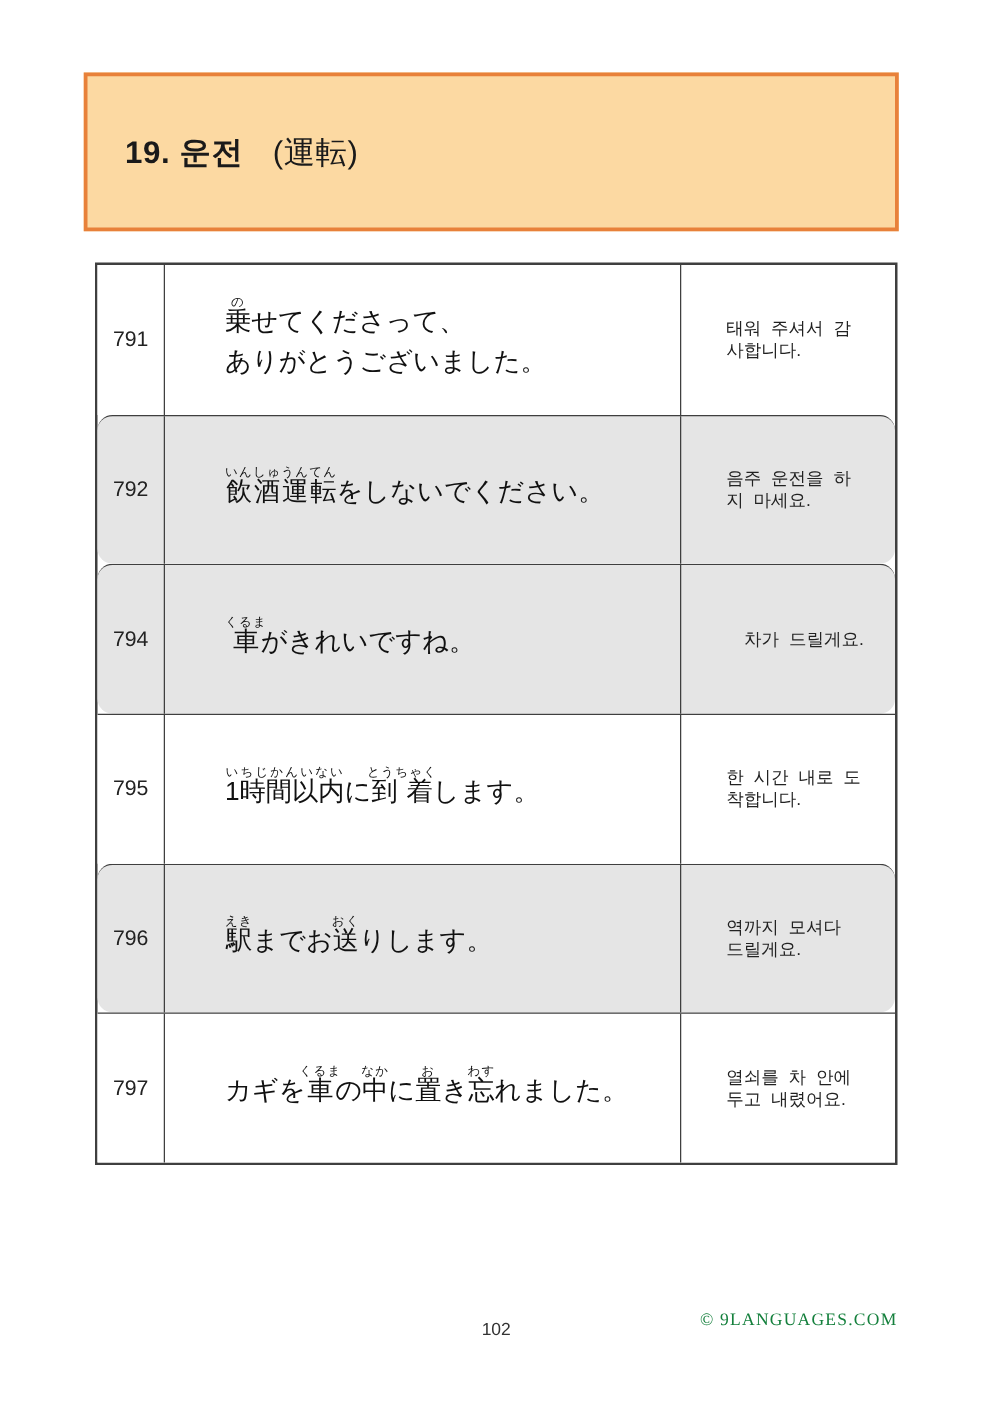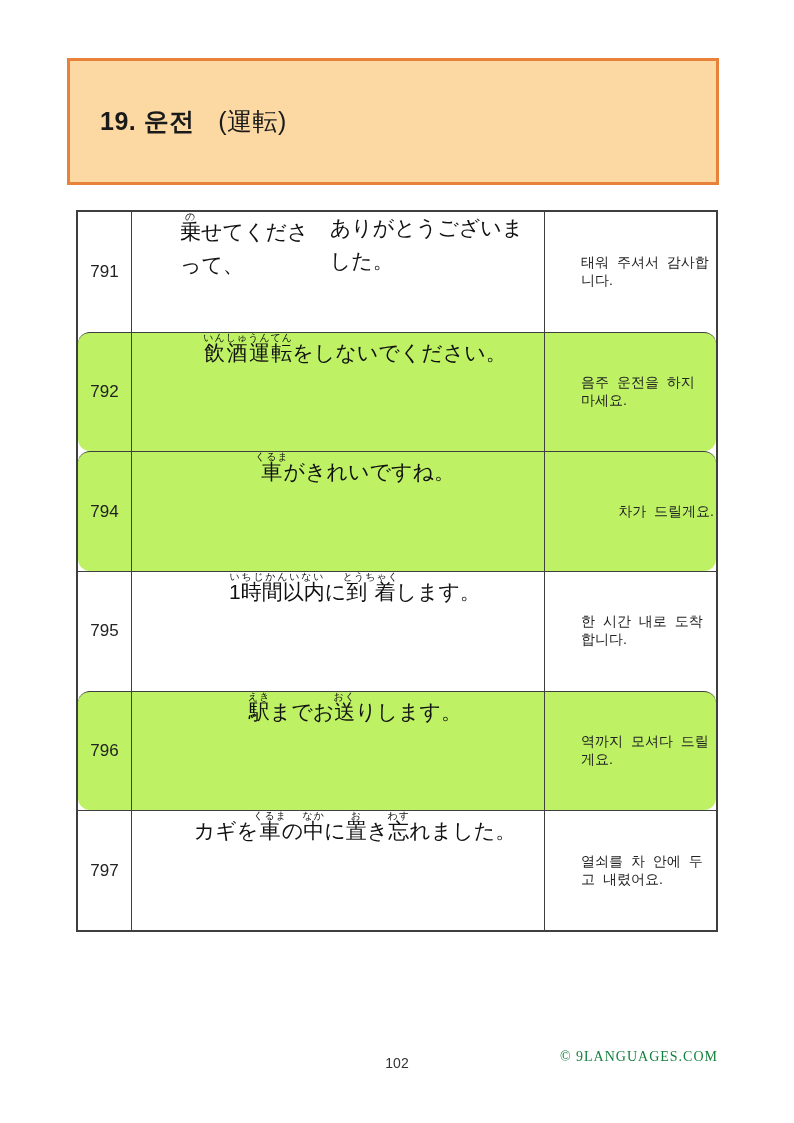--- a/index.html
+++ b/index.html
@@ -51,45 +51,45 @@
   }
   .row {
     display: grid;
     grid-template-columns: 54px 377px 1fr;
     height: 119.7px;
     border-top: 1px solid #3f3f3f;
     background: #ffffff;
     gap: 36px;
   }
   .row:first-child { border-top: none; }
-  .row.shaded { background: #bef264; border-radius: 12px; }
+  .row.shaded { background: #e5e5e5; border-radius: 12px; }
   .cell-num {
     border-right: 1px solid #3f3f3f;
     display: flex;
     align-items: center;
     justify-content: center;
     font-size: 17px;
     color: #222222;
   }
   .cell-jp {
     border-right: 1px solid #3f3f3f;
     display: flex;
-    flex-direction: row;
+    flex-direction: column;
     justify-content: center;
     padding-left: 12px;
     padding-right: 14px;
     font-size: 21px;
     line-height: 1.55;
     color: #111111;
   }
   .cell-ko {
     display: flex;
     align-items: center;
     justify-content: flex-end;
-    padding-right: 2px;
+    padding-right: 25px;
     font-size: 14px;
     word-spacing: 4px;
     color: #222222;
   }
   ruby { ruby-position: over; }
   rt {
     font-size: 10px;
     letter-spacing: 1px;
     color: #111111;
   }

